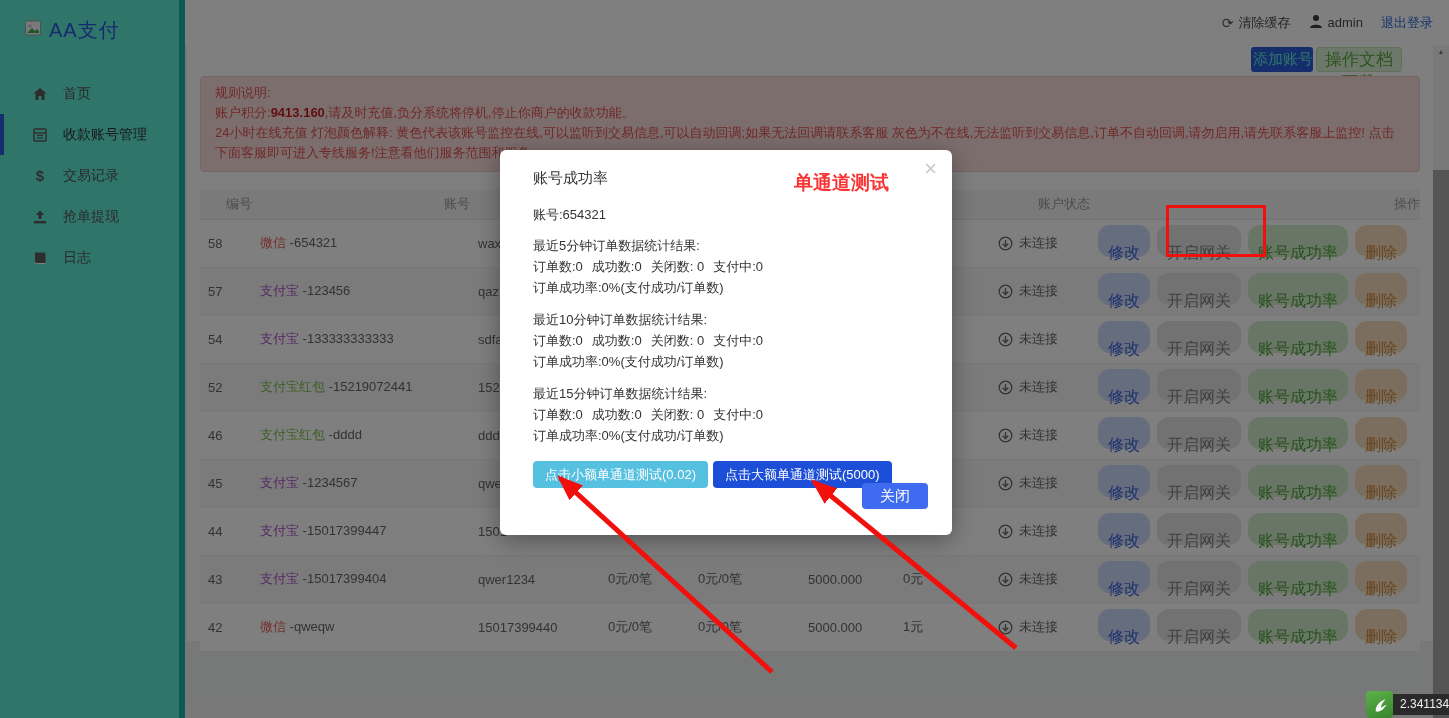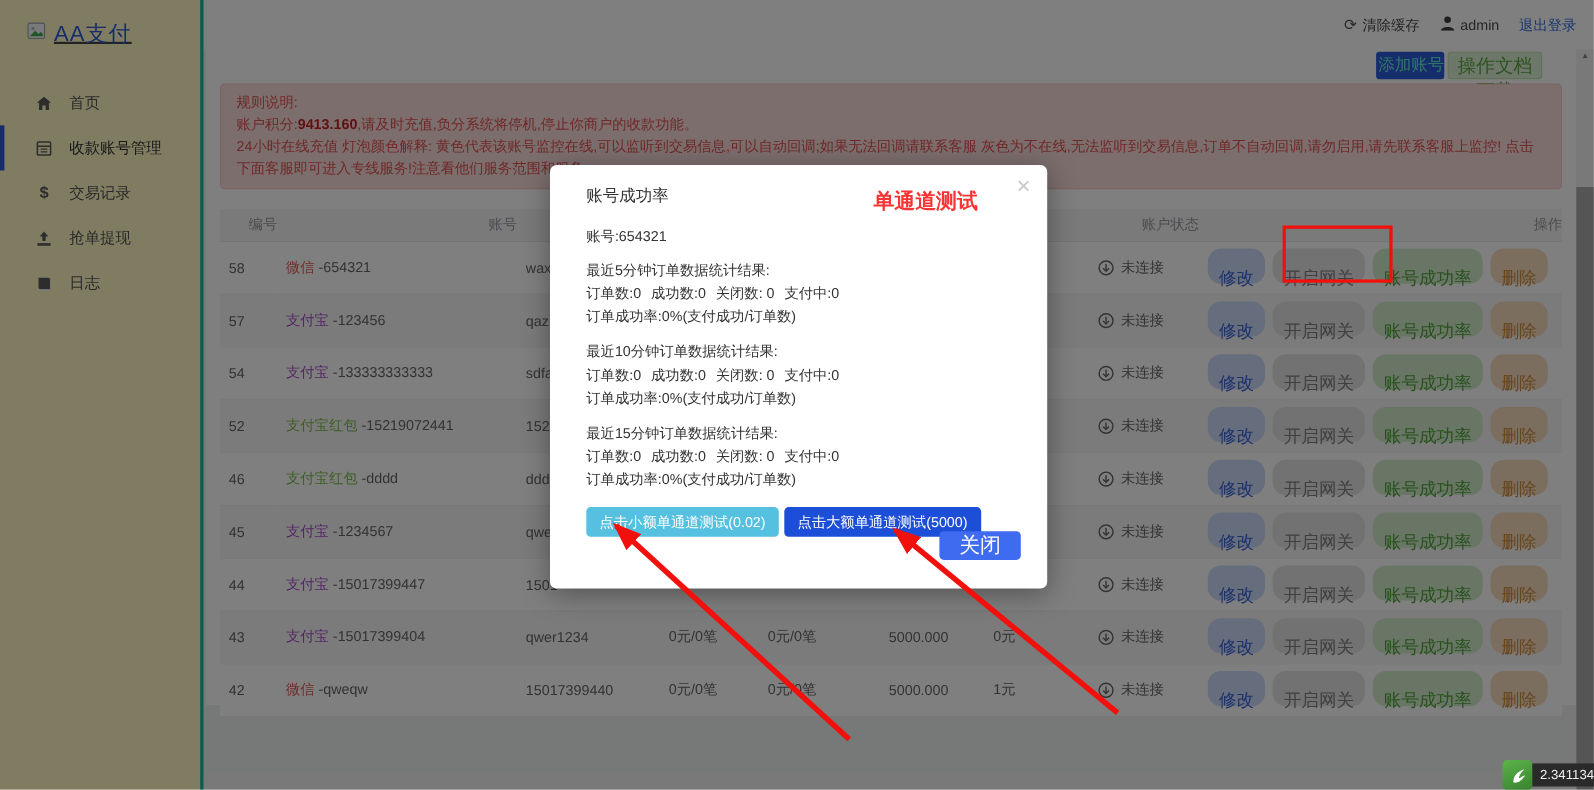--- a/index.html
+++ b/index.html
@@ -6,21 +6,21 @@
   html,body { width:1449px; height:718px; overflow:hidden; }
   body { font-family:"Liberation Sans","DejaVu Sans",sans-serif; background:#eef0f1; position:relative; color:#444; }
 
   
   .topbar { position:absolute; left:185px; top:0; width:1264px; height:45px; background:#fff; }
   .topbar-right { position:absolute; top:0; right:16px; height:45px; display:flex; align-items:center; gap:18px; font-size:13px; color:#4a4a4a; }
   .tb-item { display:flex; align-items:center; gap:5px; cursor:pointer; }
   .logout { color:#2f6bdb; }
   .refresh-glyph { font-size:14px; color:#555; }
 
-  .sidebar { position:absolute; left:0; top:0; width:185px; height:718px; background:#fef9c3; border-right:3px solid #14b8a6; z-index:2;text-decoration:underline; }
+  .sidebar { position:absolute; left:0; top:0; width:185px; height:718px; background:#5eead4; border-right:6px solid #14b8a6; z-index:2; }
   .logo { display:flex; align-items:center; gap:7px; margin:17px 0 0 24px; font-size:20px; color:#2e58d8; letter-spacing:1px; }
   .menu { position:absolute; left:0; top:73px; width:185px; list-style:none; }
   .menu li { height:41px; display:flex; align-items:center; gap:15px; padding-left:28px; font-size:14px; color:#555; cursor:pointer; border-left:4px solid transparent; }
   .menu li.active { border-left-color:#2e58d8; color:#333; }
   .menu .mi { width:16px; height:16px; display:inline-flex; align-items:center; justify-content:center; }
   .icon-dollar { font-size:15px; font-weight:bold; color:#5a5a5a; }
 
   .card { position:absolute; left:187px; top:45px; width:1246px; height:596px; background:#fff; }
 
   .btn-add { position:absolute; left:1251px; top:47px; width:62px; height:25px; background:#2d5bd9; color:#5eead4; font-size:15px; border:none; border-radius:3px; cursor:pointer;text-align:right; }
@@ -54,21 +54,21 @@
   .m-title { position:absolute; left:33px; top:19px; font-size:15px; color:#333; }
   .m-close { position:absolute; right:15px; top:8px; font-size:22px; color:#c9c9c9; cursor:pointer; line-height:22px; }
   .m-annotation { position:absolute; left:294px; top:20px; font-size:19px; font-weight:600; }
   .m-body { position:absolute; left:33px; top:56px; right:26px; font-size:13px; color:#333; }
   .m-account { margin-bottom:11px; }
   .m-block { margin-top:11px; }
   .m-block div { line-height:21px; }
   .b-stats span { margin-right:9px; }
   .m-btnrow { margin-top:15px; display:flex; gap:5px; }
   .m-btn { border:none; border-radius:4px; color:#fff; font-size:13px; height:27px; padding:0 12px; cursor:pointer; }
-  .m-close-btn { position:absolute; right:24px; bottom:26px; border:none; border-radius:4px; color:#fff; font-size:19px; height:26px; padding:0 18px; cursor:pointer; }
+  .m-close-btn { position:absolute; right:24px; bottom:26px; border:none; border-radius:4px; color:#fff; font-size:15px; height:26px; padding:0 18px; cursor:pointer; }
 
   
   .anno-layer { position:absolute; left:0; top:0; width:1449px; height:718px; z-index:70; pointer-events:none; }
   .anno-rect { position:absolute; left:1166px; top:205px; width:100px; height:52px; border:3px solid #f2100c; }
 
   
   .debugbar { position:absolute; left:1366px; top:691px; z-index:55; display:flex; align-items:flex-start; }
   .tp-logo { width:27px; height:27px; border-radius:4px; background:linear-gradient(160deg,#5cb34a,#39832f); display:flex; align-items:center; justify-content:center; }
   .tp-time { margin-top:3px; height:21px; line-height:21px; background:#2a2a2a; color:#efefef; font-size:12px; padding:0 7px; }
 </style>

